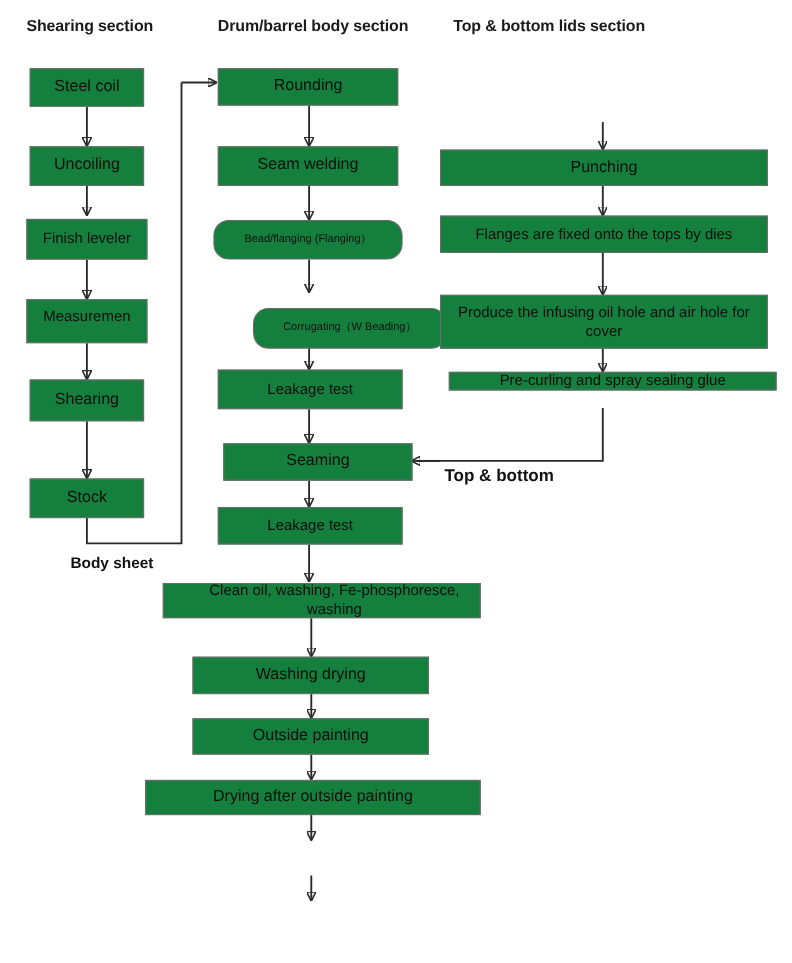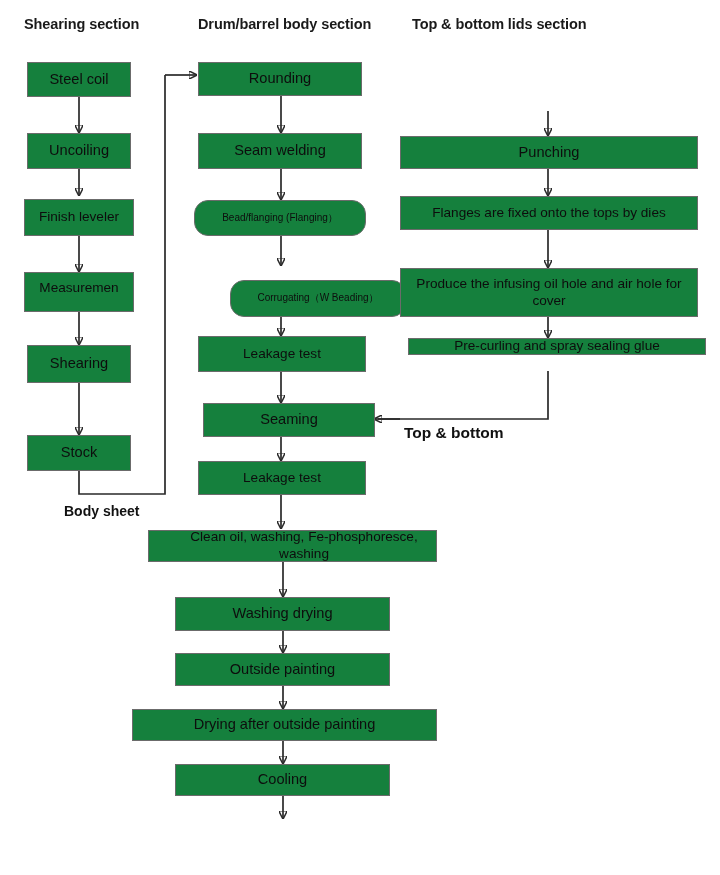--- a/index.html
+++ b/index.html
@@ -133,15 +133,14 @@
   <div class="node md" style="left:400px; top:196px; width:298px; height:34px;">Flanges are fixed onto the tops by dies</div>
   <div class="node md two-line" style="left:400px; top:268px; width:298px; height:49px;">Produce the infusing oil hole and air hole for cover</div>
   <div class="node md" style="left:408px; top:338px; width:298px; height:17px;">Pre-curling and spray sealing glue</div>
 
   <div class="edge-label big" style="left:404px; top:424px;">Top &amp; bottom</div>
 
   <div class="node md" style="left:148px; top:530px; width:289px; height:32px;padding-left:28px;">Clean oil, washing, Fe-phosphoresce, washing</div>
   <div class="node lg" style="left:175px; top:597px; width:215px; height:34px;">Washing drying</div>
   <div class="node lg" style="left:175px; top:653px; width:215px; height:33px;">Outside painting</div>
   <div class="node lg" style="left:132px; top:709px; width:305px; height:32px;">Drying after outside painting</div>
-  <div class="node lg" style="left:175px; top:764px; width:215px; height:32px;">Cooling</div>
 
 </div>
 
 </body></html>

